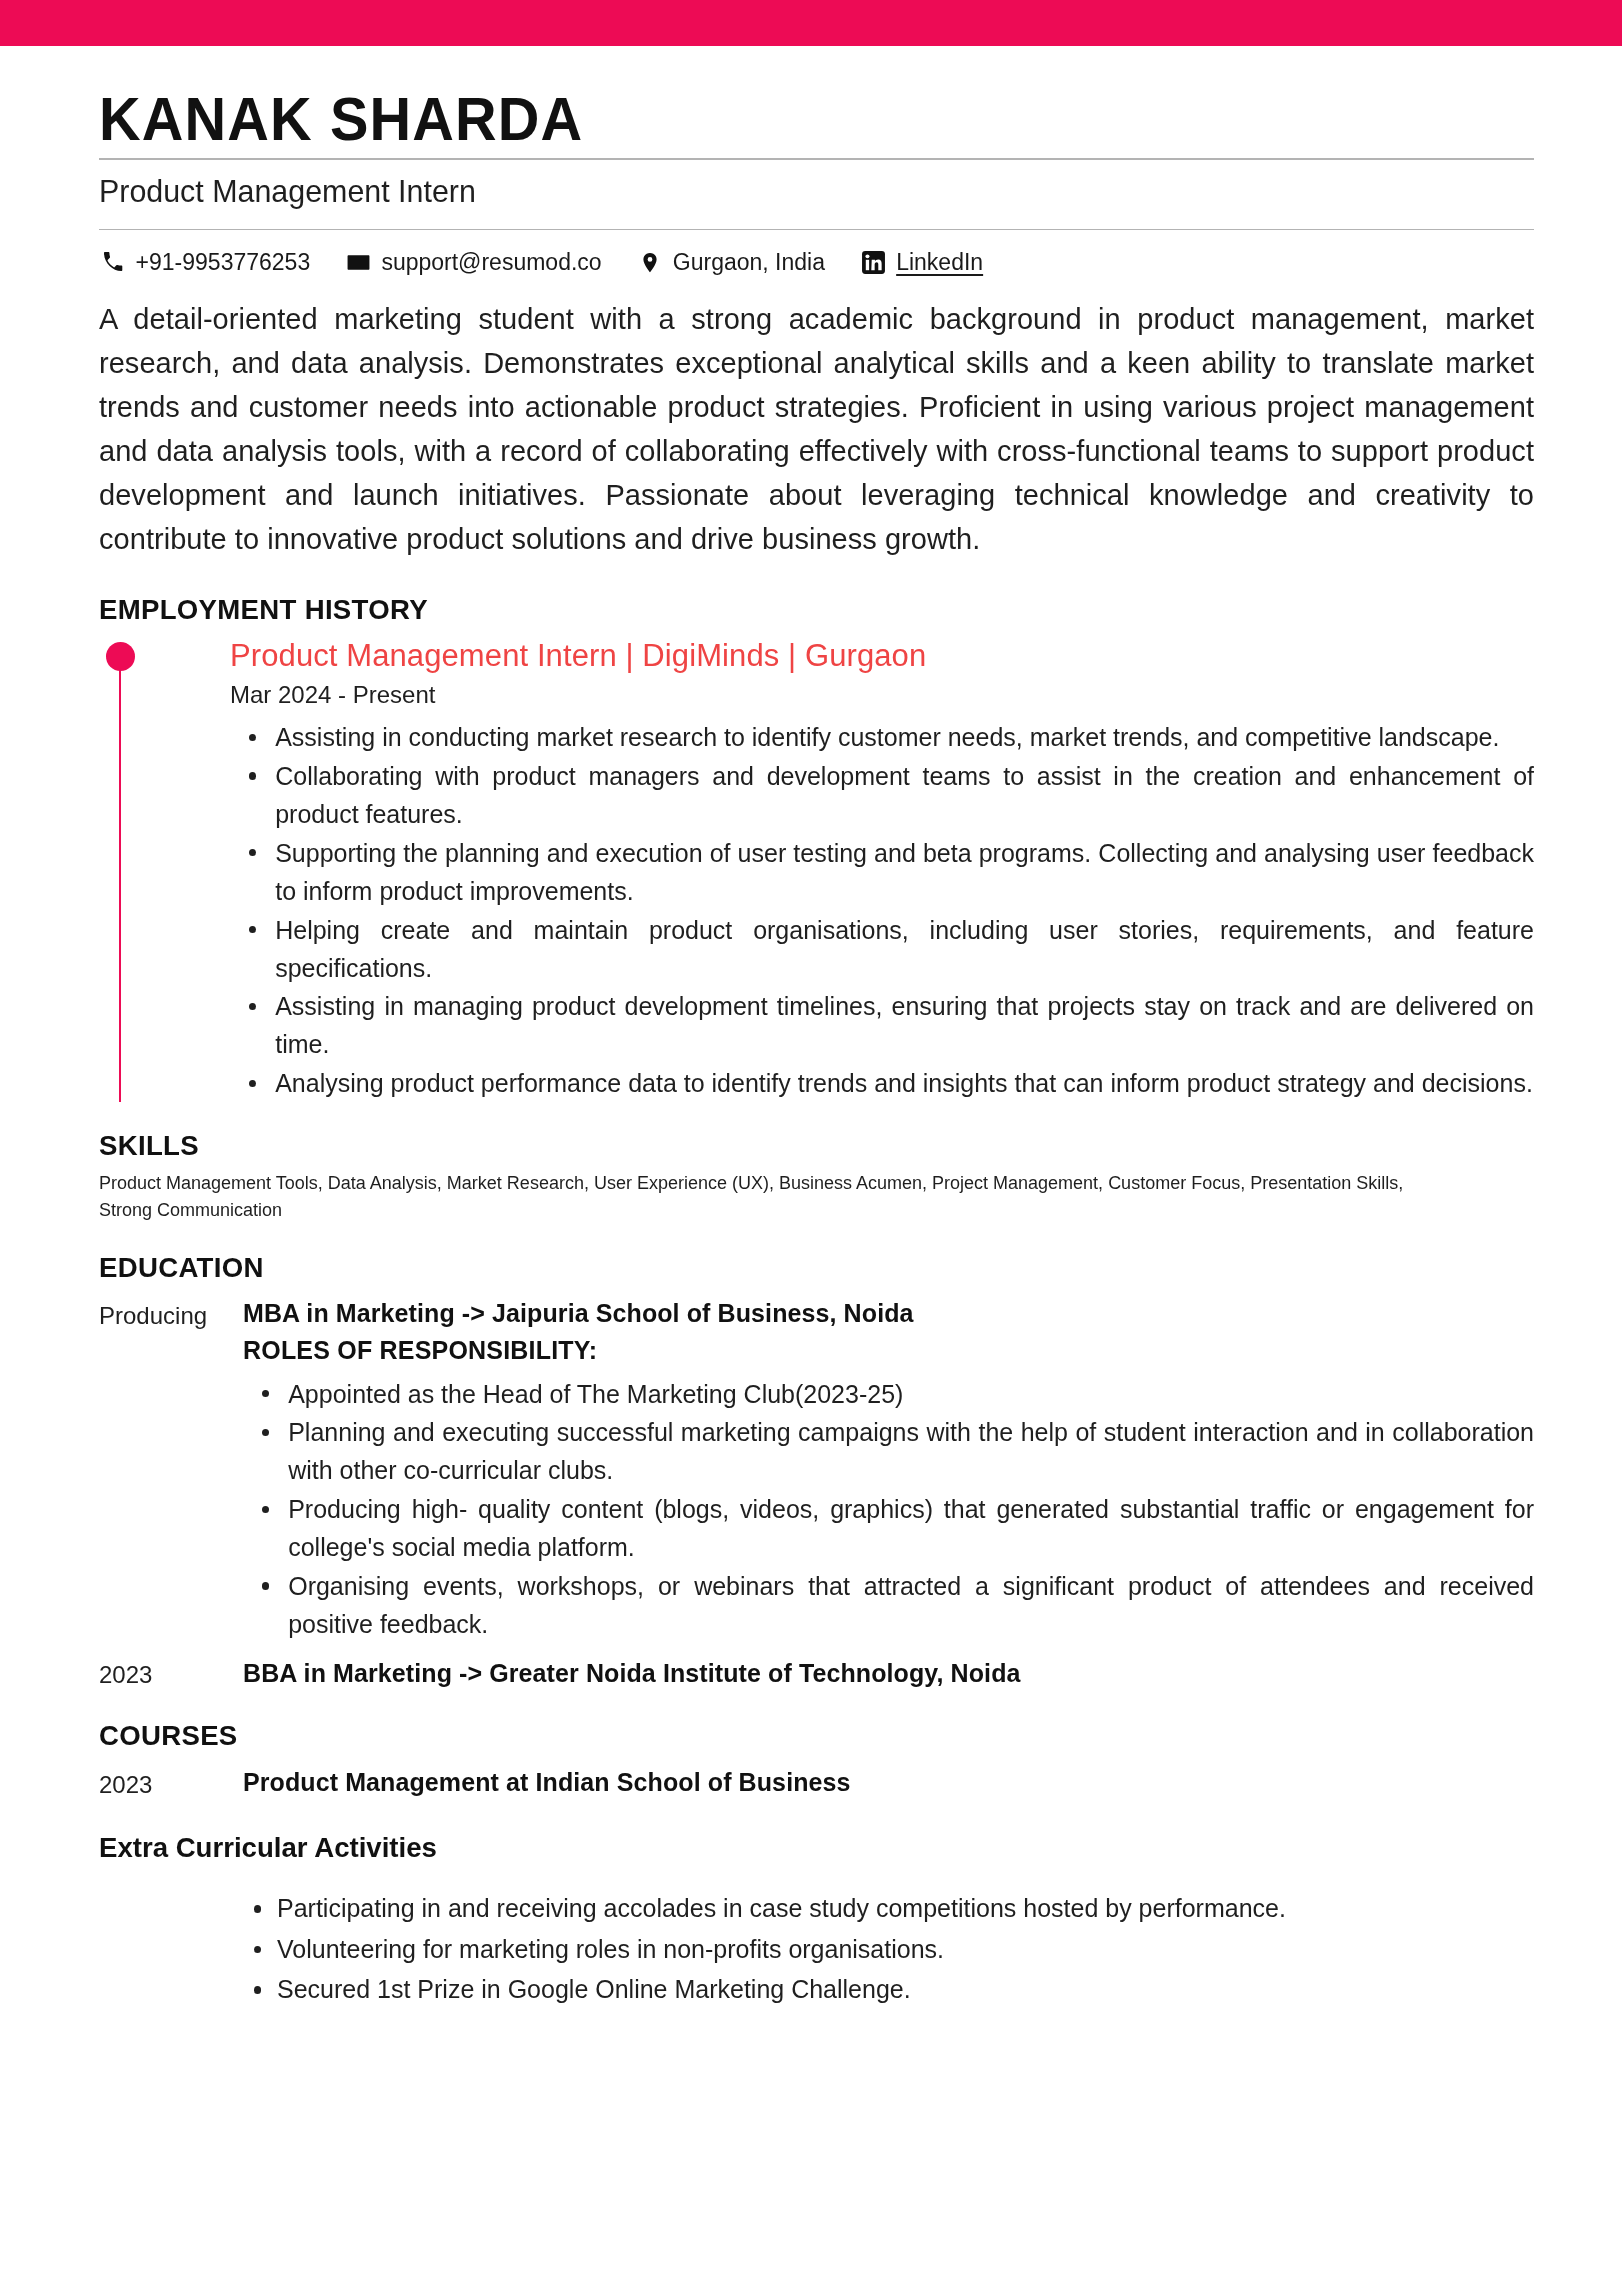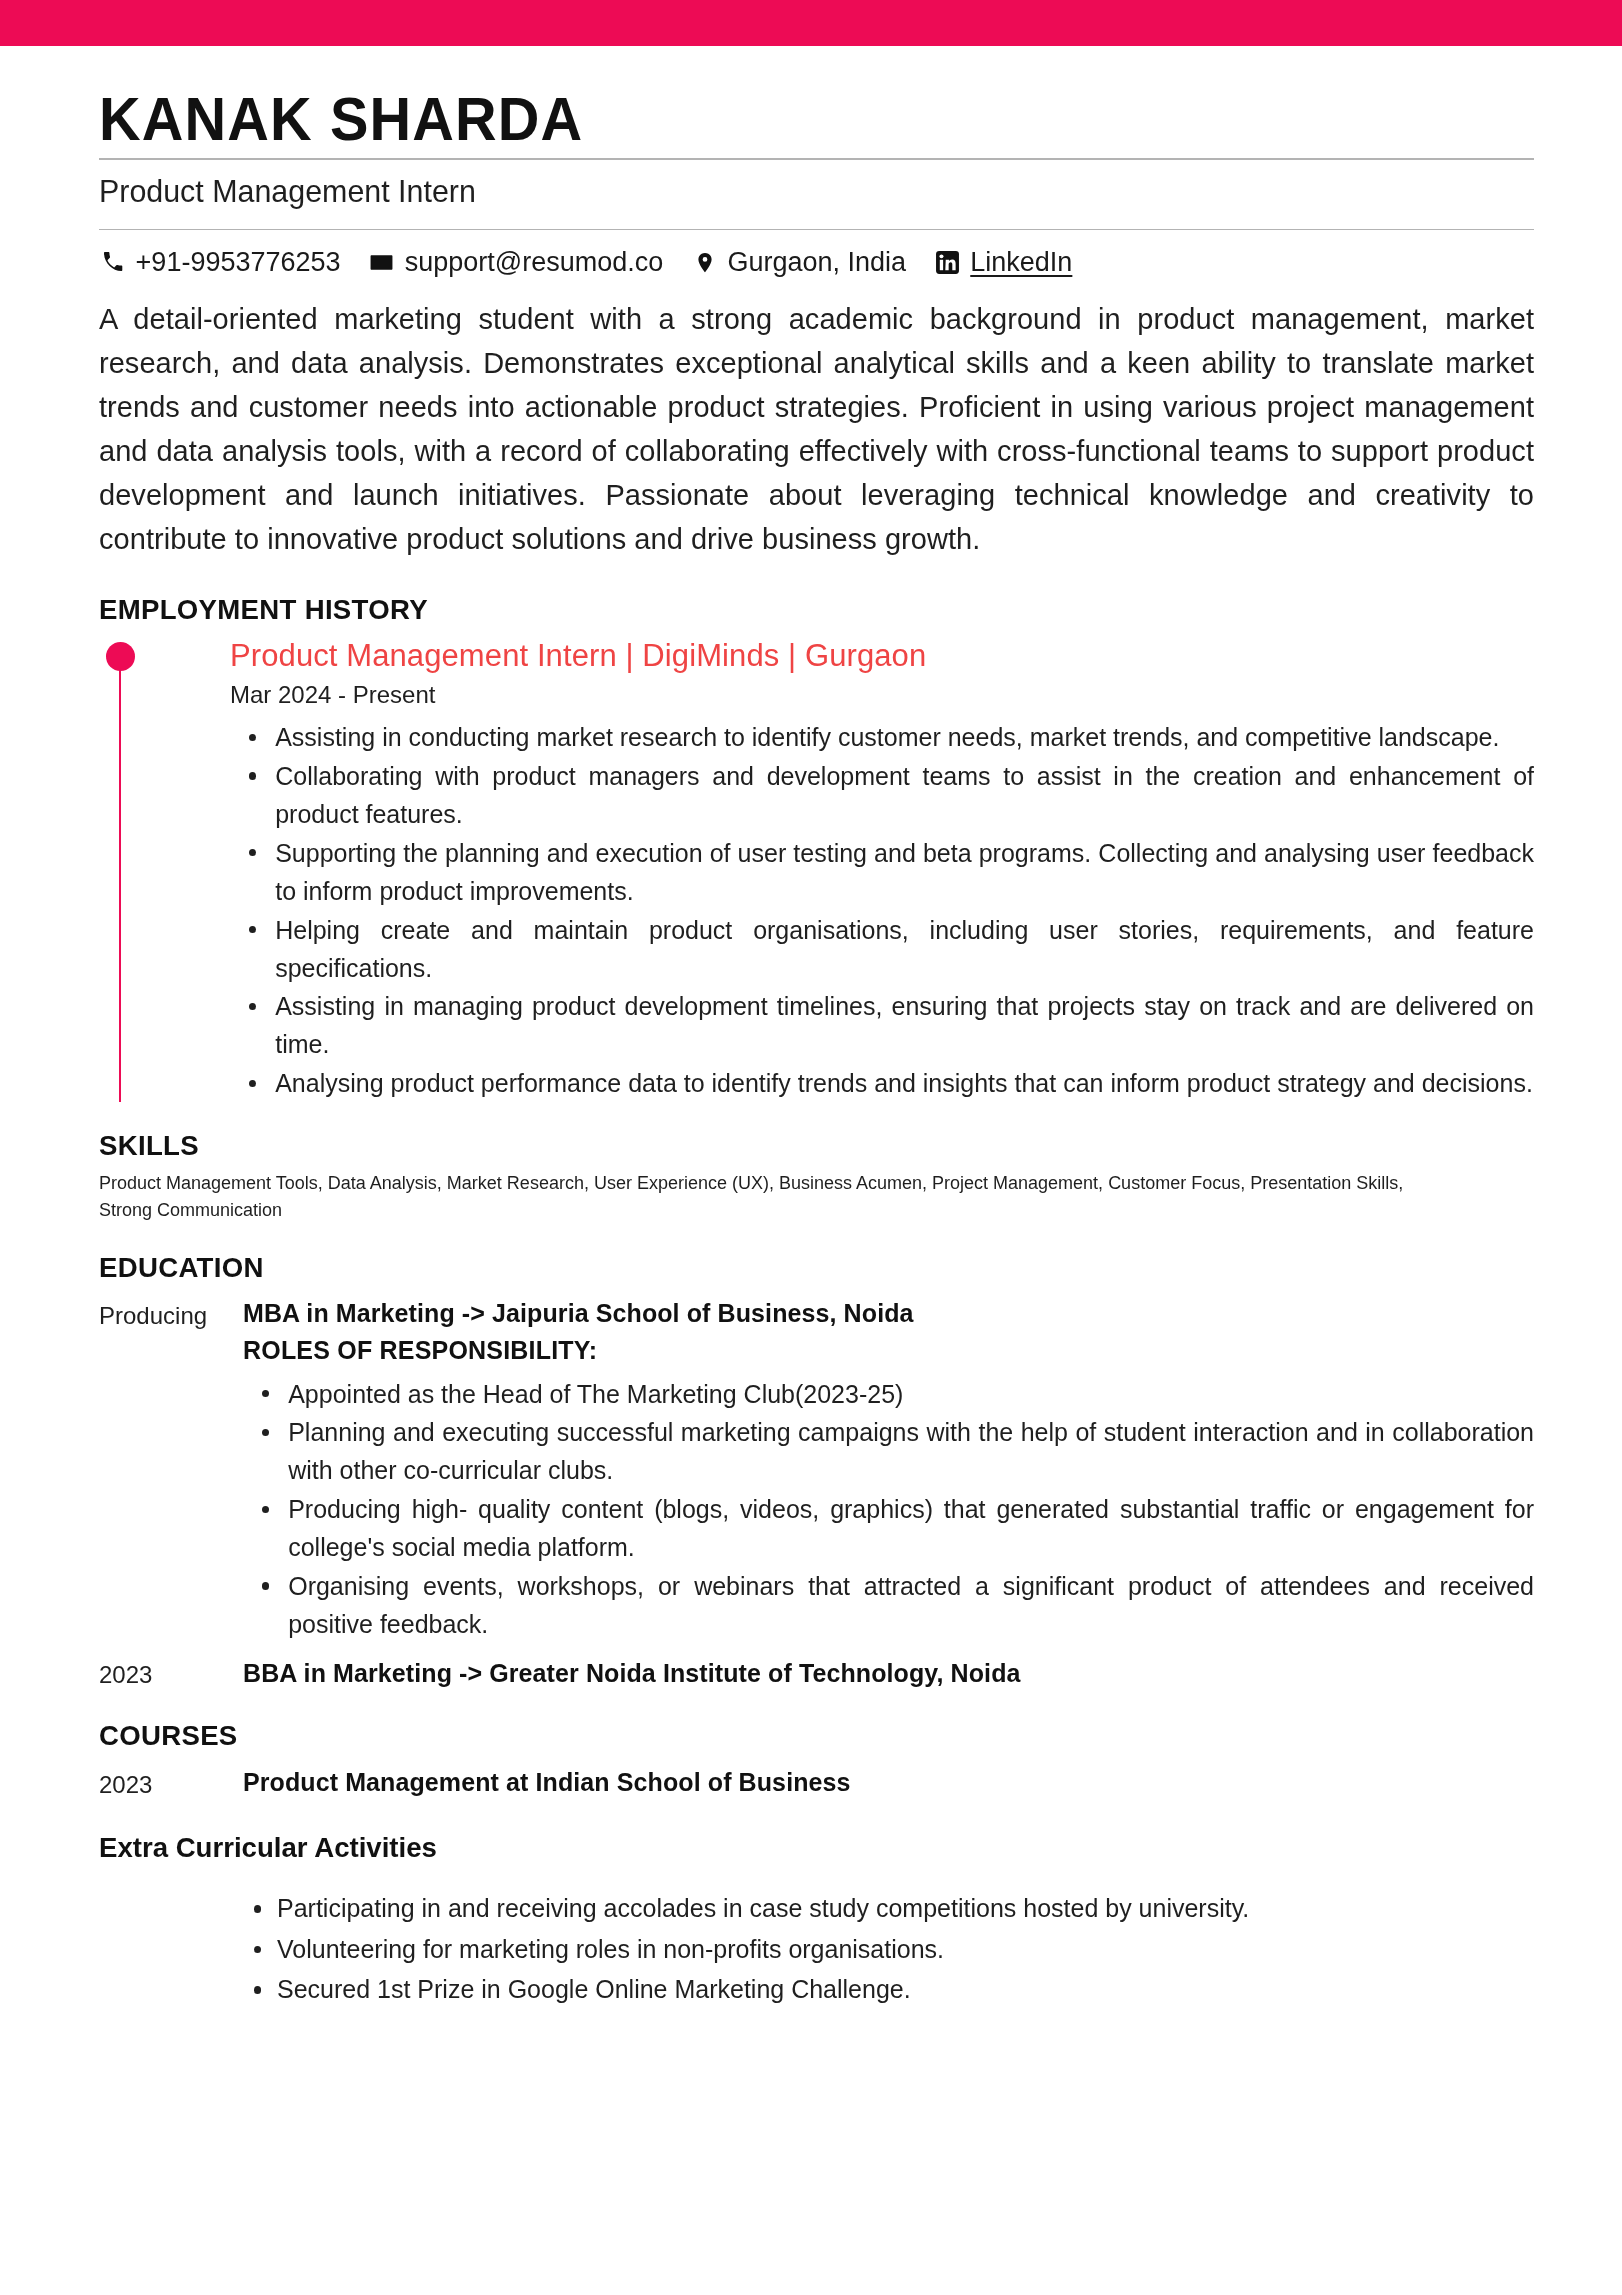--- a/index.html
+++ b/index.html
@@ -58,23 +58,23 @@
     line-height: 1.15;
     padding: 13px 0 11.4px 0;
     transform: scaleX(0.95);
     transform-origin: left center;
   }
 
   
   .contact-row {
     display: flex;
     align-items: center;
-    gap: 0px;
+    gap: 7px;
     padding: 18px 0 8px 0;
-    font-size: 27px;
+    font-size: 23px;
     color: #1a1a1a;
   }
   .contact-item {
     display: inline-flex;
     align-items: center;
     margin-right: 27.6px;
     white-space: nowrap;
   }
   .contact-item .ico {
     display: inline-flex;
@@ -368,21 +368,21 @@
     <div class="edu-row course-row">
       <div class="edu-period">2023</div>
       <div class="edu-body">
         <div class="edu-degree">Product Management at Indian School of Business</div>
       </div>
     </div>
 
     <div class="extra-head">Extra Curricular Activities</div>
 
     <ul class="extra-bullets">
-      <li>Participating in and receiving accolades in case study competitions hosted by university.</li>
+      <li>Participating in and receiving accolades in case study competitions hosted by performance.</li>
       <li>Volunteering for marketing roles in non-profits organisations.</li>
       <li>Secured 1st Prize in Google Online Marketing Challenge.</li>
     </ul>
 
     <div class="spacer-bottom"></div>
 
   </div>
 </div>
 
 

